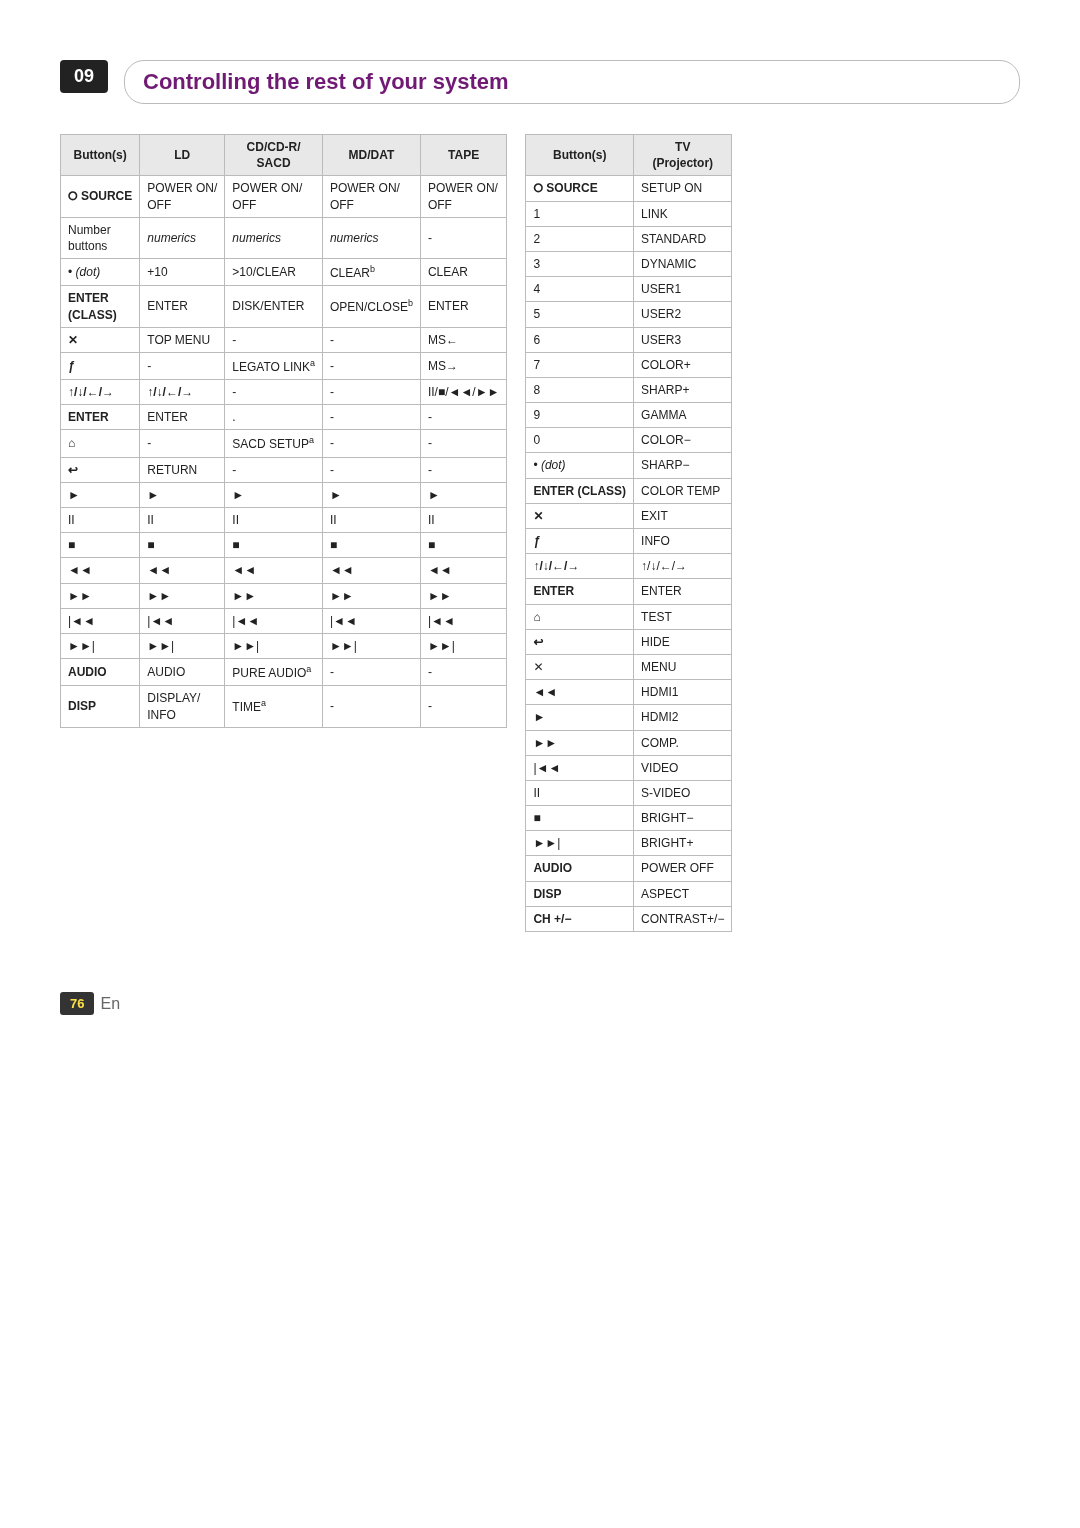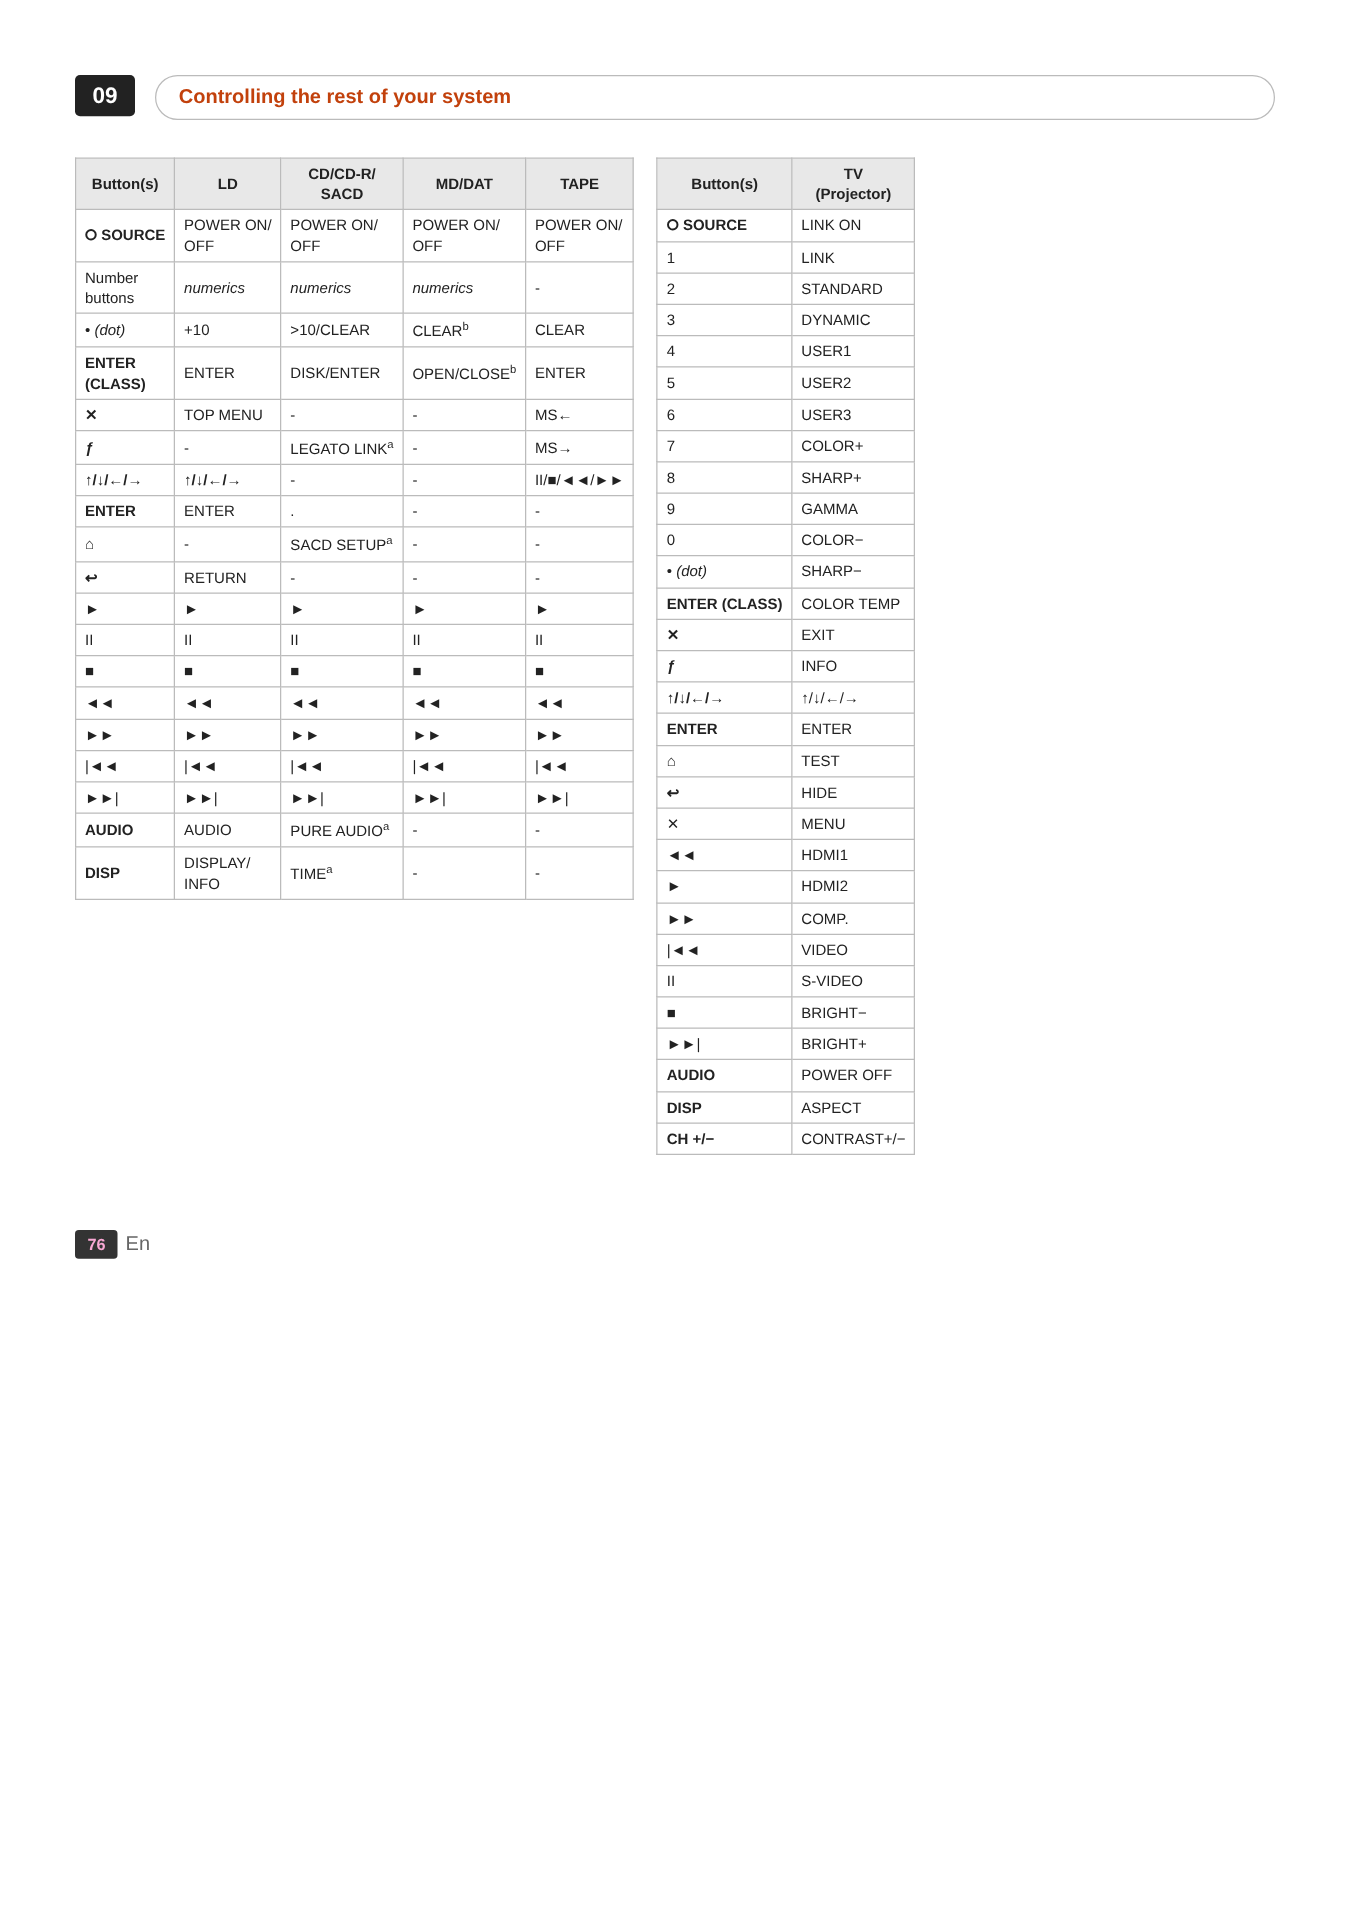--- a/index.html
+++ b/index.html
@@ -24,23 +24,23 @@
       color: #fff;
       font-size: 18px;
       font-weight: bold;
       padding: 6px 14px;
       border-radius: 4px;
       margin-right: 16px;
       white-space: nowrap;
     }
 
     .chapter-title {
-      font-size: 16px;
+      font-size: 22px;
       font-weight: bold;
-      color: #c2410c;
+      color: #701a75;
       border: 1.5px solid #bbb;
       border-radius: 20px;
       padding: 8px 28px 8px 18px;
       flex: 1;
     }
 
     .tables-row {
       display: flex;
       gap: 18px;
       margin-top: 18px;
@@ -94,21 +94,21 @@
 
     .page-footer {
       margin-top: 60px;
       display: flex;
       align-items: center;
       gap: 6px;
     }
 
     .page-number-box {
       background: #333;
-      color: #f9a8d4;
+      color: #fde047;
       font-size: 13px;
       font-weight: bold;
       padding: 4px 10px;
       border-radius: 3px;
     }
 
     .page-lang {
       font-size: 16px;
       color: #666;
     }
@@ -289,21 +289,21 @@
     <table>
       <thead>
         <tr>
           <th>Button(s)</th>
           <th>TV<br>(Projector)</th>
         </tr>
       </thead>
       <tbody>
         <tr>
           <td class="bold-cell sym">⭘ SOURCE</td>
-          <td>LINK ON</td>
+          <td>SETUP ON</td>
         </tr>
         <tr>
           <td>1</td>
           <td>LINK</td>
         </tr>
         <tr>
           <td>2</td>
           <td>STANDARD</td>
         </tr>
         <tr>

